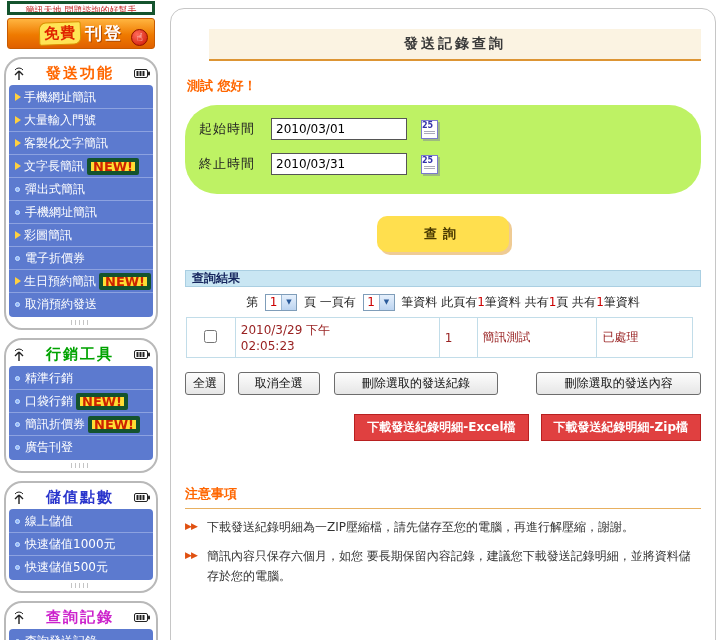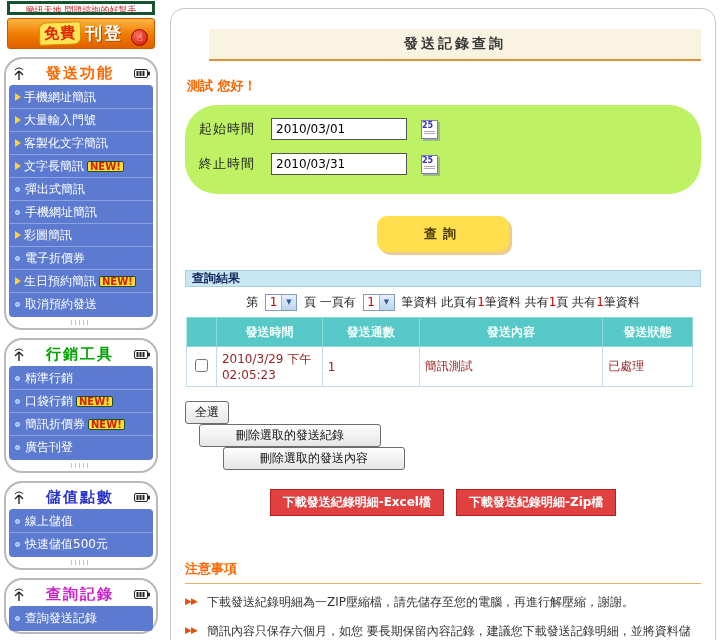--- a/index.html
+++ b/index.html
@@ -34,22 +34,22 @@
   .menu-list { background:#5c7acf; border-radius:4px; padding:1px 0; }
   .mi { display:flex; align-items:center; height:23px; padding-left:6px;
     border-bottom:1px solid #8ca2e0; color:#fff; font-size:12px; cursor:pointer;
     white-space:nowrap; }
   .mi:last-child { border-bottom:none; }
   .b-arrow { width:0; height:0; border-left:6px solid #ffd040;
     border-top:4px solid transparent; border-bottom:4px solid transparent;
     margin-right:3px; flex:none; }
   .b-dot { width:5px; height:5px; border-radius:50%; border:1px solid #cfe8ff;
     background:#8fb4ff; margin-right:5px; flex:none; }
-  .new-badge { background:#ffdd33; color:#cc2200; font-size:10px; font-weight:bold;
-    border:1px solid #14532d; border-radius:2px; padding:0 2px; margin-left:3px; line-height:9px; }
+  .new-badge { background:#ffdd33; color:#cc2200; font-size:13px; font-weight:bold;
+    border:4px solid #14532d; border-radius:2px; padding:0 2px; margin-left:3px; line-height:9px; }
   .new-badge:empty { display:none; }
   .grip { width:20px; height:5px; margin:3px auto 2px auto;
     background:repeating-linear-gradient(90deg,#c4c4c4 0 1px,transparent 1px 4px); }
 
   .ant-icon, .bat-icon { flex:none; }
 
   
   .main-panel { position:absolute; left:170px; top:8px; width:546px; height:700px;
     background:#fff; border:1px solid #c6c6c6; border-radius:14px 14px 0 0;
     padding:20px 14px 0 14px; }
@@ -88,28 +88,28 @@
 
   table.results { border-collapse:collapse; width:507px; margin-left:1px; }
   table.results th { background:#57c8c8; color:#f4fffa; font-size:12px; font-weight:bold;
     height:29px; border:1px solid #8fd8d8; border-left:1px solid #bfecec; }
   table.results td { background:#fff; border:1px solid #c2dde9; color:#992222;
     font-size:12px; height:40px; padding:2px 5px; vertical-align:middle; }
   .col-chk { width:30px; } .col-time { width:106px; } .col-count { width:97px; }
   .col-content { width:184px; } .col-status { width:90px; }
   td.c-center { text-align:center; }
 
-  .actions-row { margin-top:14px; display:flex; align-items:flex-start;flex-direction:column; }
+  .actions-row { margin-top:14px; display:flex; align-items:flex-end; }
   .act-btn { height:23px; background:linear-gradient(#fdfdfd,#e6e6e6);
     border:1px solid #6d6d6d; border-radius:3px; font-size:12px; color:#111;
     cursor:pointer; font-family:"DejaVu Sans","Liberation Sans",sans-serif; }
   .w-sm { width:44px; } .w-md { width:90px; margin-left:13px; }
   .w-lg { width:182px; margin-left:14px; } .w-lg2 { width:182px; margin-left:38px; }
 
-  .downloads-row { margin-top:19px; display:flex; justify-content:center; gap:12px; }
+  .downloads-row { margin-top:19px; display:flex; justify-content:flex-end; gap:12px; }
   .dl-btn { background:#e04040; border:1px solid #b82020; color:#fff; font-size:12px;
     font-weight:bold; height:27px; padding:0 12px; cursor:pointer;
     font-family:"DejaVu Sans","Liberation Sans",sans-serif; }
 
   .notes { margin-top:44px; }
   .notes-title { color:#ff6600; font-weight:bold; font-size:13px;
     border-bottom:1px solid #e8b060; padding-bottom:5px; }
   .note-item { position:relative; margin-top:9px; padding-left:22px;
     font-size:12px; color:#333; line-height:1.65; }
   .note-marker { position:absolute; left:0; top:1px; color:#e05010; font-size:9px;
@@ -242,20 +242,24 @@
             <rect x="2.5" y="2" width="2" height="5" fill="#222"></rect>
             <rect x="5.5" y="2" width="2" height="5" fill="#222"></rect>
             <rect x="8.5" y="2" width="2" height="5" fill="#222"></rect>
             <rect x="14" y="2.5" width="2" height="4" rx="1" fill="#222"></rect>
           </svg>
       </div>
       <div class="menu-list">
         <div class="mi">
             <span class="b-dot"></span>
             <span>線上儲值</span>
+          </div>
+        <div class="mi">
+            <span class="b-dot"></span>
+            <span>快速儲值1000元</span>
           </div>
         <div class="mi">
             <span class="b-dot"></span>
             <span>快速儲值500元</span>
           </div>
       </div>
       <div class="grip"></div>
     </div>
 
     <div class="menu-box">
@@ -319,44 +323,38 @@
       <span>頁 一頁有</span>
       <span class="pg-sel">
         <span class="pg-val">1</span>
         <span class="pg-arrow">▼</span>
       </span>
       <span>筆資料 此頁有</span><span class="red-num">1</span><span>筆資料 共有</span><span class="red-num">1</span><span>頁 共有</span><span class="red-num">1</span><span>筆資料</span>
     </div>
 
     <table class="results">
       <tbody>
-          <tr>
-        <th class="col-chk"></th>
-        <th class="col-time">發送時間</th>
-        <th class="col-count">發送通數</th>
-        <th class="col-content">發送內容</th>
-        <th class="col-status">發送狀態</th>
-      </tr>
       <tr>
         <td class="c-center">
           <input type="checkbox" style="">
         </td>
         <td>
           <div>2010/3/29 下午</div>
           <div>02:05:23</div>
         </td>
         <td>1</td>
         <td>簡訊測試</td>
         <td>已處理</td>
       </tr>
     </tbody>
       </table>
 
     <div class="actions-row">
       <button class="act-btn w-sm">全選</button>
+      <button class="act-btn w-md">取消全選</button>
       <button class="act-btn w-lg">刪除選取的發送紀錄</button>
       <button class="act-btn w-lg2">刪除選取的發送內容</button>
     </div>
 
     <div class="downloads-row">
       <button class="dl-btn">下載發送紀錄明細-Excel檔</button>
       <button class="dl-btn">下載發送紀錄明細-Zip檔</button>
     </div>
 
     <div class="notes">

